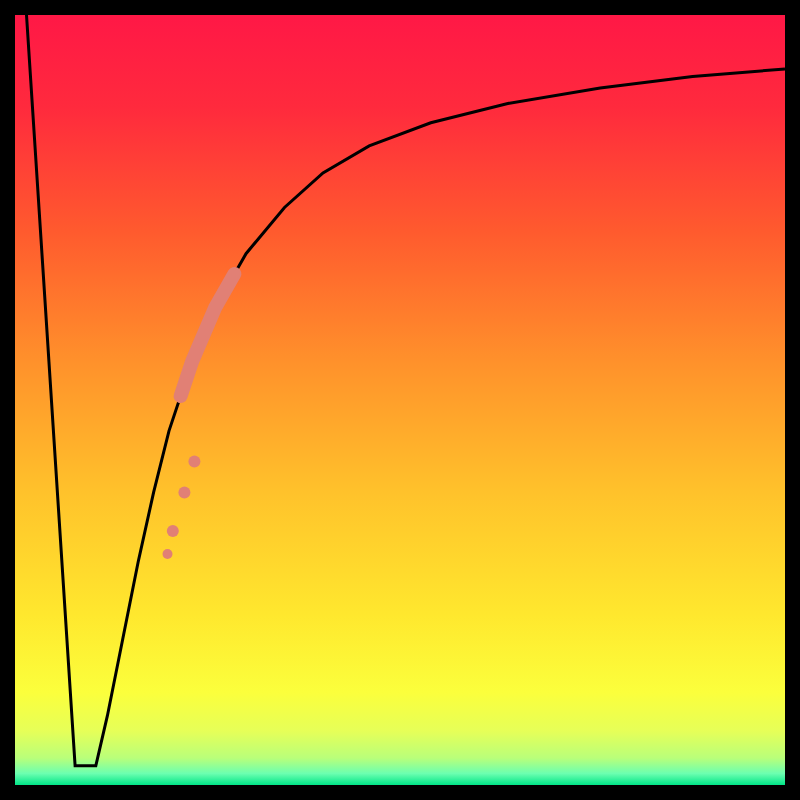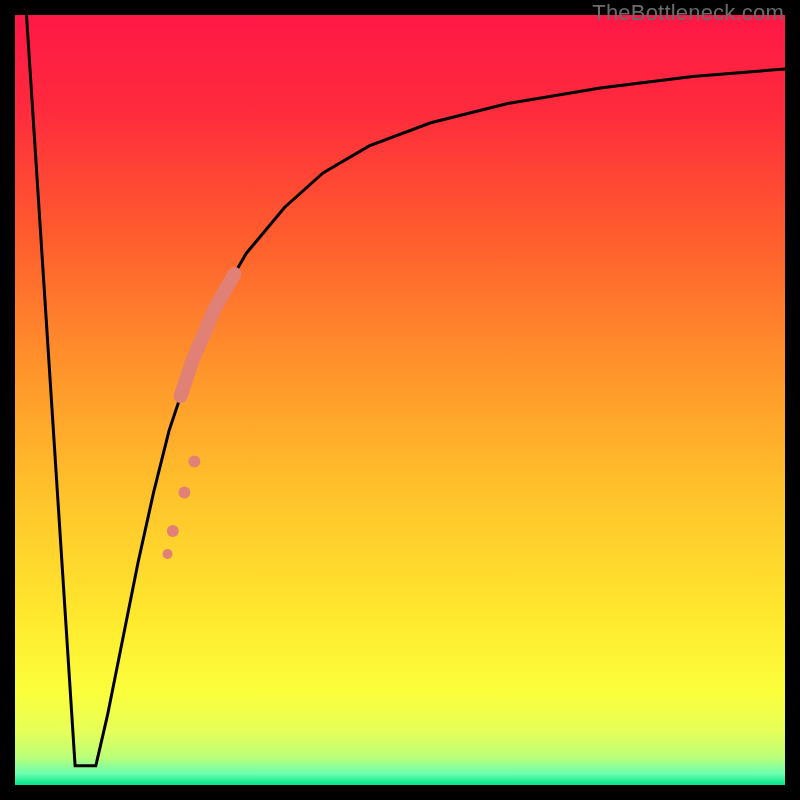--- a/index.html
+++ b/index.html
@@ -84,14 +84,13 @@
       <g id="markerDots">
           <circle cx="169.4" cy="477.4" r="6" fill="#e18075"></circle>
           <circle cx="179.4" cy="446.6" r="6" fill="#e18075"></circle>
           <circle cx="157.8" cy="515.9" r="6" fill="#e18075"></circle>
           <circle cx="152.5" cy="539.0" r="5" fill="#e18075"></circle>
         </g>
     </svg>
 
   </div>
 
-  <div class="watermark">TheBottleneck.com</div>
 </div>
 
 </body></html>

